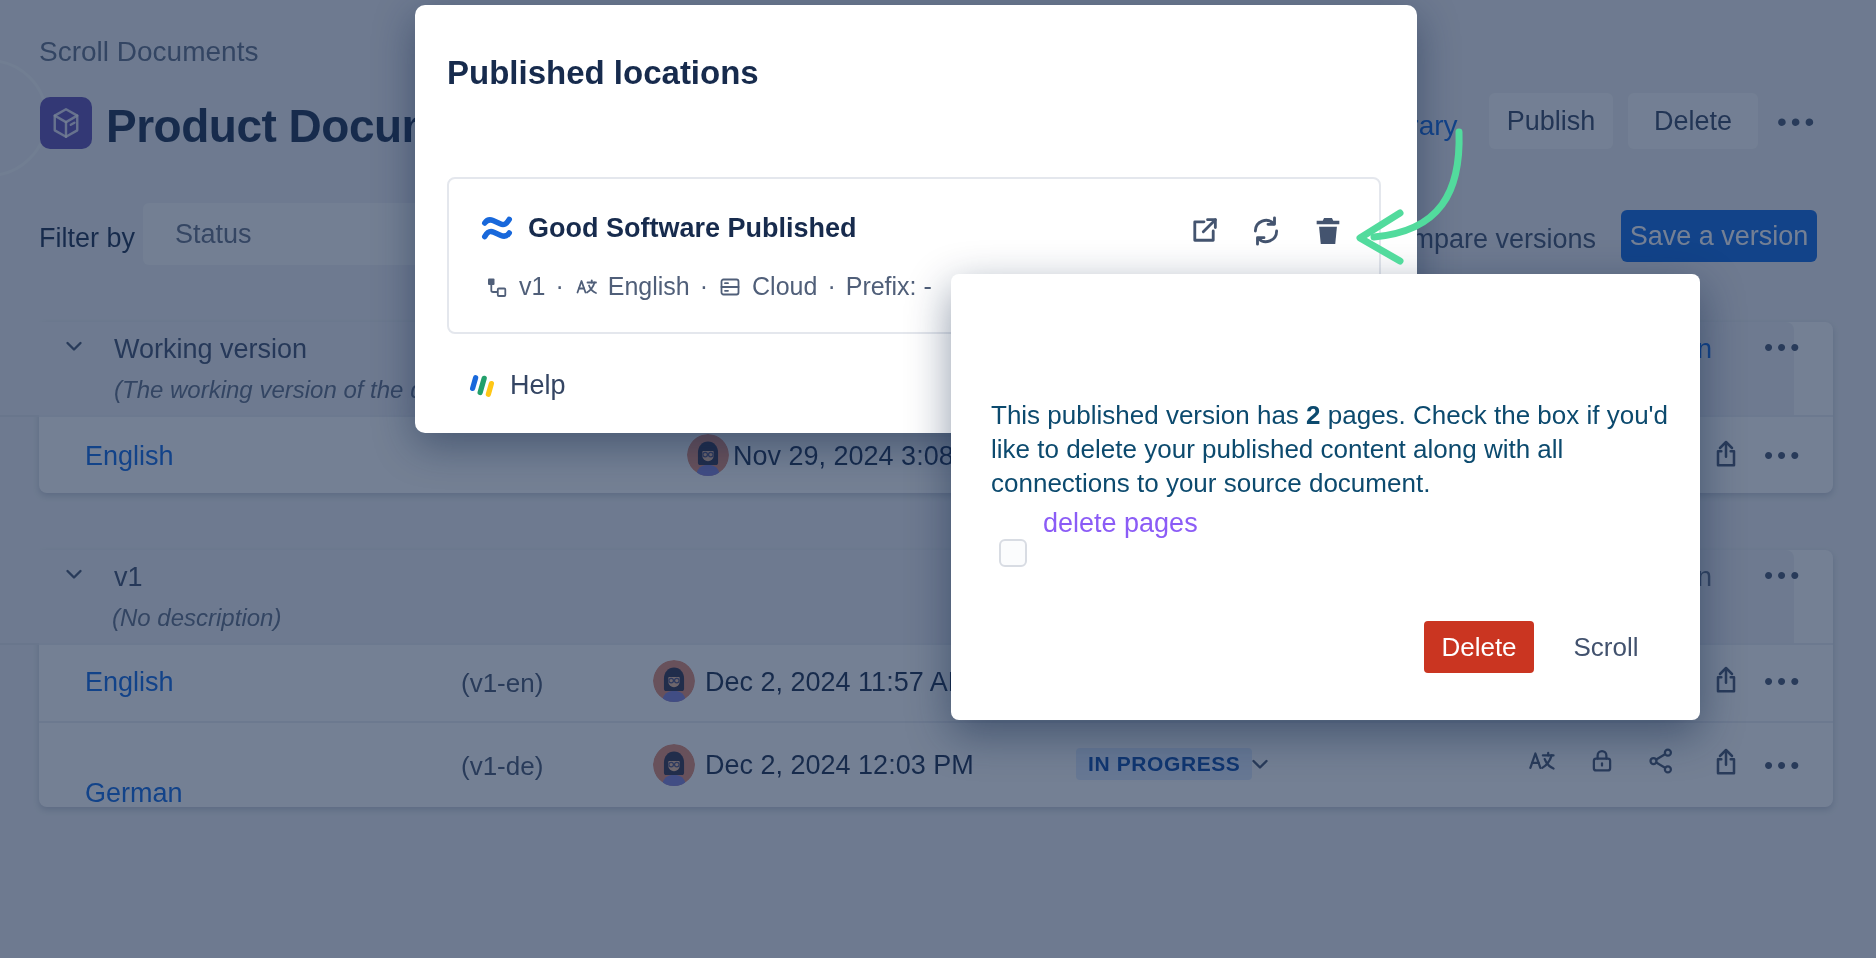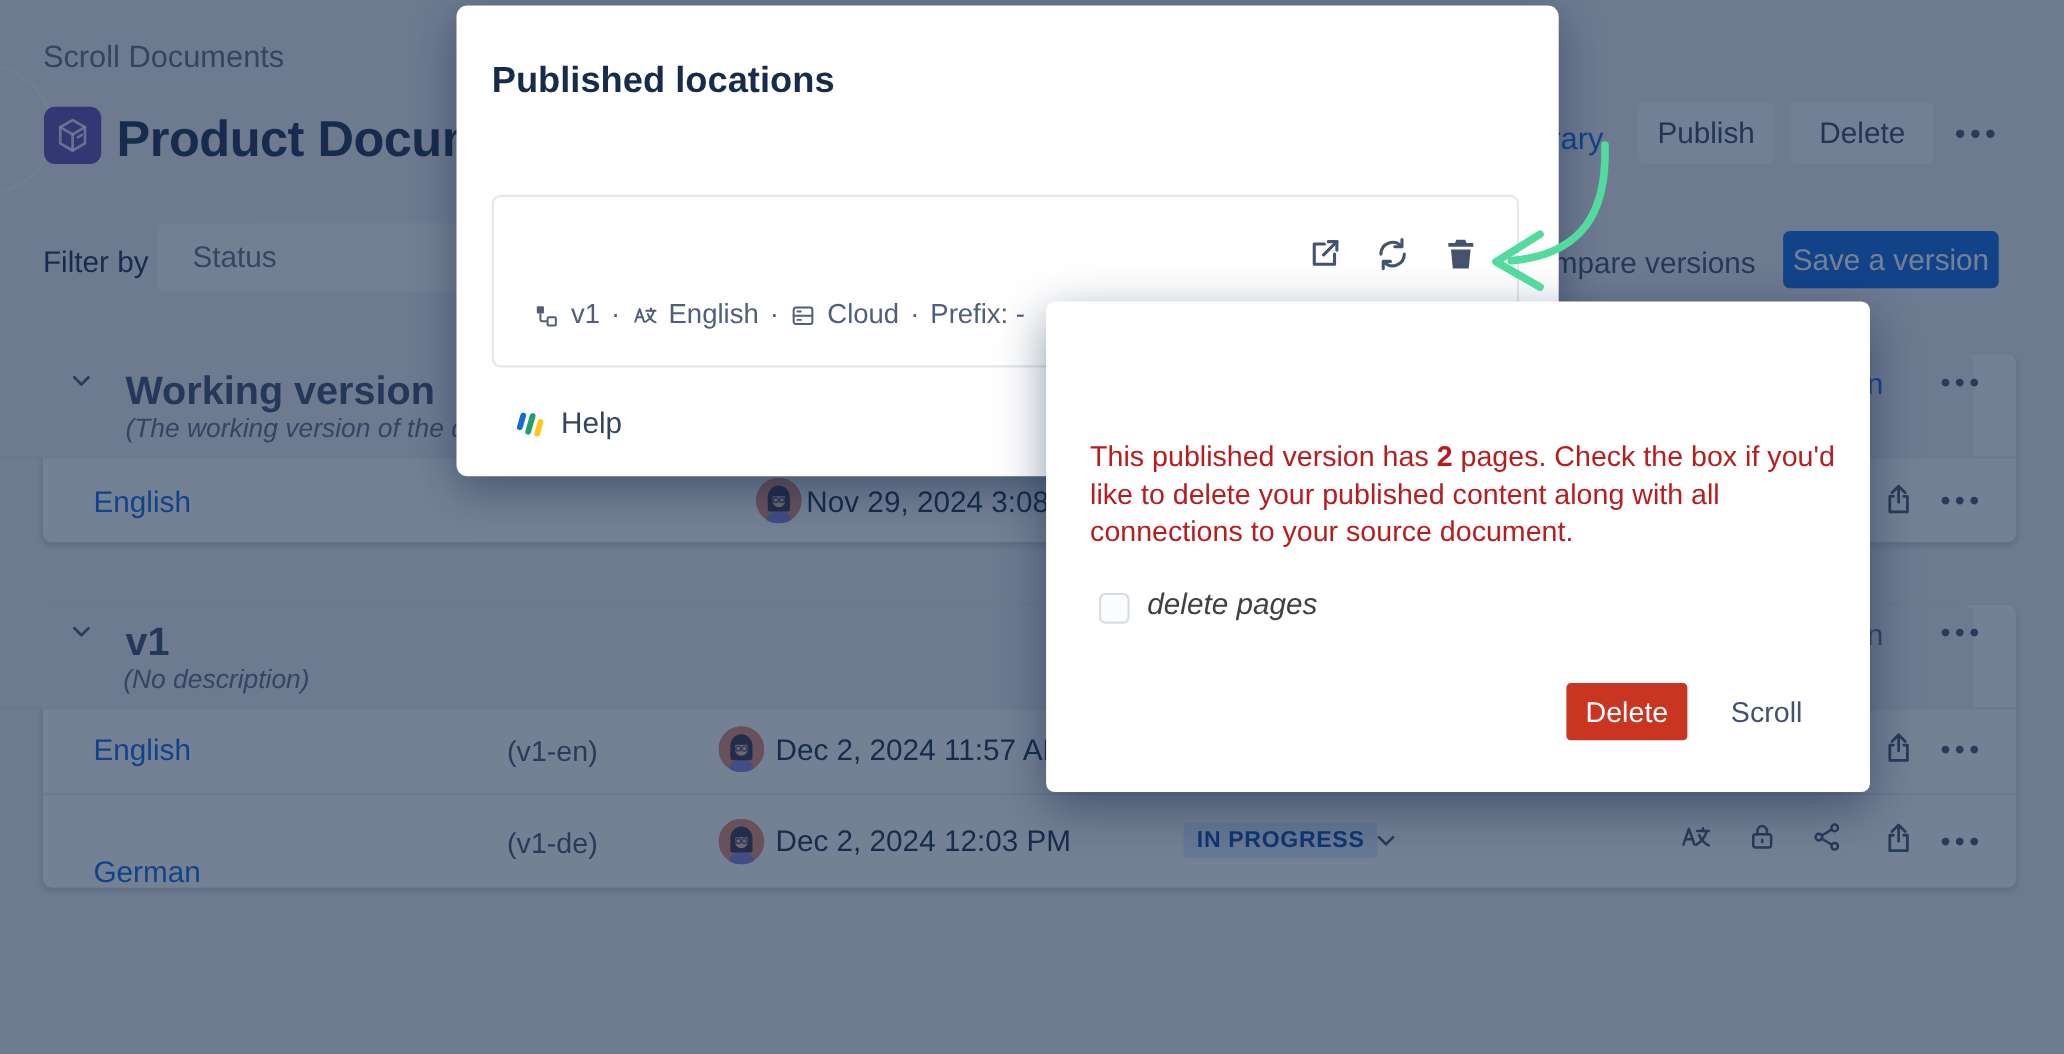--- a/index.html
+++ b/index.html
@@ -33,21 +33,21 @@
   .btn-save{left:1621px;top:210px;width:196px;height:52px;font-size:27px;}
 
   .vcard{background:#FFFFFF;border-radius:8px;box-shadow:0 3px 6px rgba(9,30,66,0.18);}
   .vcard1{left:39px;top:322px;width:1794px;height:171px;}
   .vcard2{left:39px;top:550px;width:1794px;height:257px;}
   .band{position:absolute;left:0;width:1794px;background:#EFF1F4;border-bottom:2px solid #E3E6EB;
         border-radius:8px 8px 0 0;}
   .band1{top:322px;height:93px;}
   .band2{top:550px;height:93px;}
   .rowline{position:absolute;left:39px;width:1794px;height:0;border-top:2px solid #ECEEF2;}
-  .band-title{font-size:36px;font-weight:700;color:#3C4D6B;}
+  .band-title{font-size:27px;font-weight:400;color:#3C4D6B;}
   .band-desc{font-size:24px;font-style:italic;color:#5E6C84;}
   .band-tail{font-size:27px;}
   .row-lang{font-size:27px;}
   .row-key{font-size:26px;color:#44546F;margin-left:48px;}
   .row-date{font-size:27px;color:#172B4D;}
   .icon-slate{color:#44546F;}
   .avatar{position:absolute;width:42px;height:42px;}
   .lozenge{position:absolute;left:1076px;top:748px;height:32px;padding:0 12px;border-radius:4px;
            background:#DEEBFF;color:#0747A6;font-size:21px;font-weight:700;letter-spacing:0.6px;
            display:flex;align-items:center;}
@@ -67,24 +67,24 @@
   .loc-meta{left:485px;top:272px;display:flex;align-items:center;gap:10px;
             font-size:25px;color:#505F79;}
   .loc-actions{display:flex;align-items:center;gap:28px;left:1187px;top:214px;color:#44546F;}
   .help-row{left:467px;top:370px;display:flex;align-items:center;gap:13px;
             font-size:27px;color:#344563;}
 
   
   .dialog{left:951px;top:274px;width:749px;height:446px;background:#FFFFFF;border-radius:8px;
           box-shadow:0 14px 44px rgba(9,30,66,0.45);}
   .dialog-title{left:991px;top:328px;font-size:33px;font-weight:600;color:#172B4D;}
-  .dialog-body{left:991px;top:398px;width:692px;font-size:26px;line-height:34px;color:#b91c1c;}
+  .dialog-body{left:991px;top:398px;width:692px;font-size:26px;line-height:34px;color:#0c4a6e;}
   .checkbox{left:999px;top:539px;width:28px;height:28px;border-radius:6px;background:#FBFCFD;
             border:2px solid #D8DCE3;box-sizing:border-box;}
-  .checkbox-label{left:1043px;top:534px;font-size:27px;color:#404040;font-style:italic;}
+  .checkbox-label{left:1043px;top:508px;font-size:27px;color:#8b5cf6;}
   .btn-delete{left:1424px;top:621px;width:110px;height:52px;border-radius:4px;background:#CA3521;
               color:#fff;font-size:26px;display:flex;align-items:center;justify-content:center;}
   .btn-cancel{left:1546px;top:621px;width:120px;height:52px;font-size:26px;color:#42526E;
               display:flex;align-items:center;justify-content:center;}
 
   .arrow-layer{position:absolute;inset:0;pointer-events:none;}
   .z0{z-index:0}.z5{z-index:5}.z10{z-index:10}.z20{z-index:20}.z30{z-index:30}
   svg{display:block;}
 </style>
 </head>
@@ -280,20 +280,29 @@
     <div class="abs more nowrap" style="left:1764px;top:750px;">•••</div>
   </div>
 
   <div class="blanket z5"></div>
 
   <div class="abs modal z10"></div>
   <div class="z10" style="position:absolute;inset:0;pointer-events:none;">
     <div class="abs modal-title nowrap" style="left: 447px; top: 38px;">Published locations</div>
 
     <div class="abs loc-card" style="left: 447px; top: 177px;"></div>
+    <div class="abs loc-name-row" style="left: 479px; top: 212px;">
+      <span>
+        <svg width="36" height="32" viewBox="0 0 24 24" fill="none" stroke="#1868DB" stroke-width="4.1" stroke-linecap="round">
+          <path d="M2.8 18.4c2.2-3.7 3.9-4.5 6.8-3.2l5.4 2.4c2.8 1.2 4.5.6 6.2-1.9"></path>
+          <path d="M21.2 5.6c-2.2 3.7-3.9 4.5-6.8 3.2L9 6.4C6.2 5.2 4.5 5.8 2.8 8.3"></path>
+        </svg>
+      </span>
+      <span class="loc-name nowrap">Good Software Published</span>
+    </div>
     <div class="abs loc-meta" style="left: 485px; top: 272px;">
       <span>
         <svg width="24" height="24" viewBox="0 0 24 24" fill="none" stroke="currentColor" stroke-width="1.8" stroke-linejoin="round">
           <rect x="3" y="3.5" width="6.5" height="6.5" rx="1" fill="currentColor" stroke="none"></rect>
           <path d="M6.3 10v5.2a1.8 1.8 0 0 0 1.8 1.8h4.7"></path>
           <rect x="12.8" y="13.5" width="7.5" height="7.5" rx="1"></rect>
         </svg>
       </span>
       <span>v1</span>
       <span>·</span>

